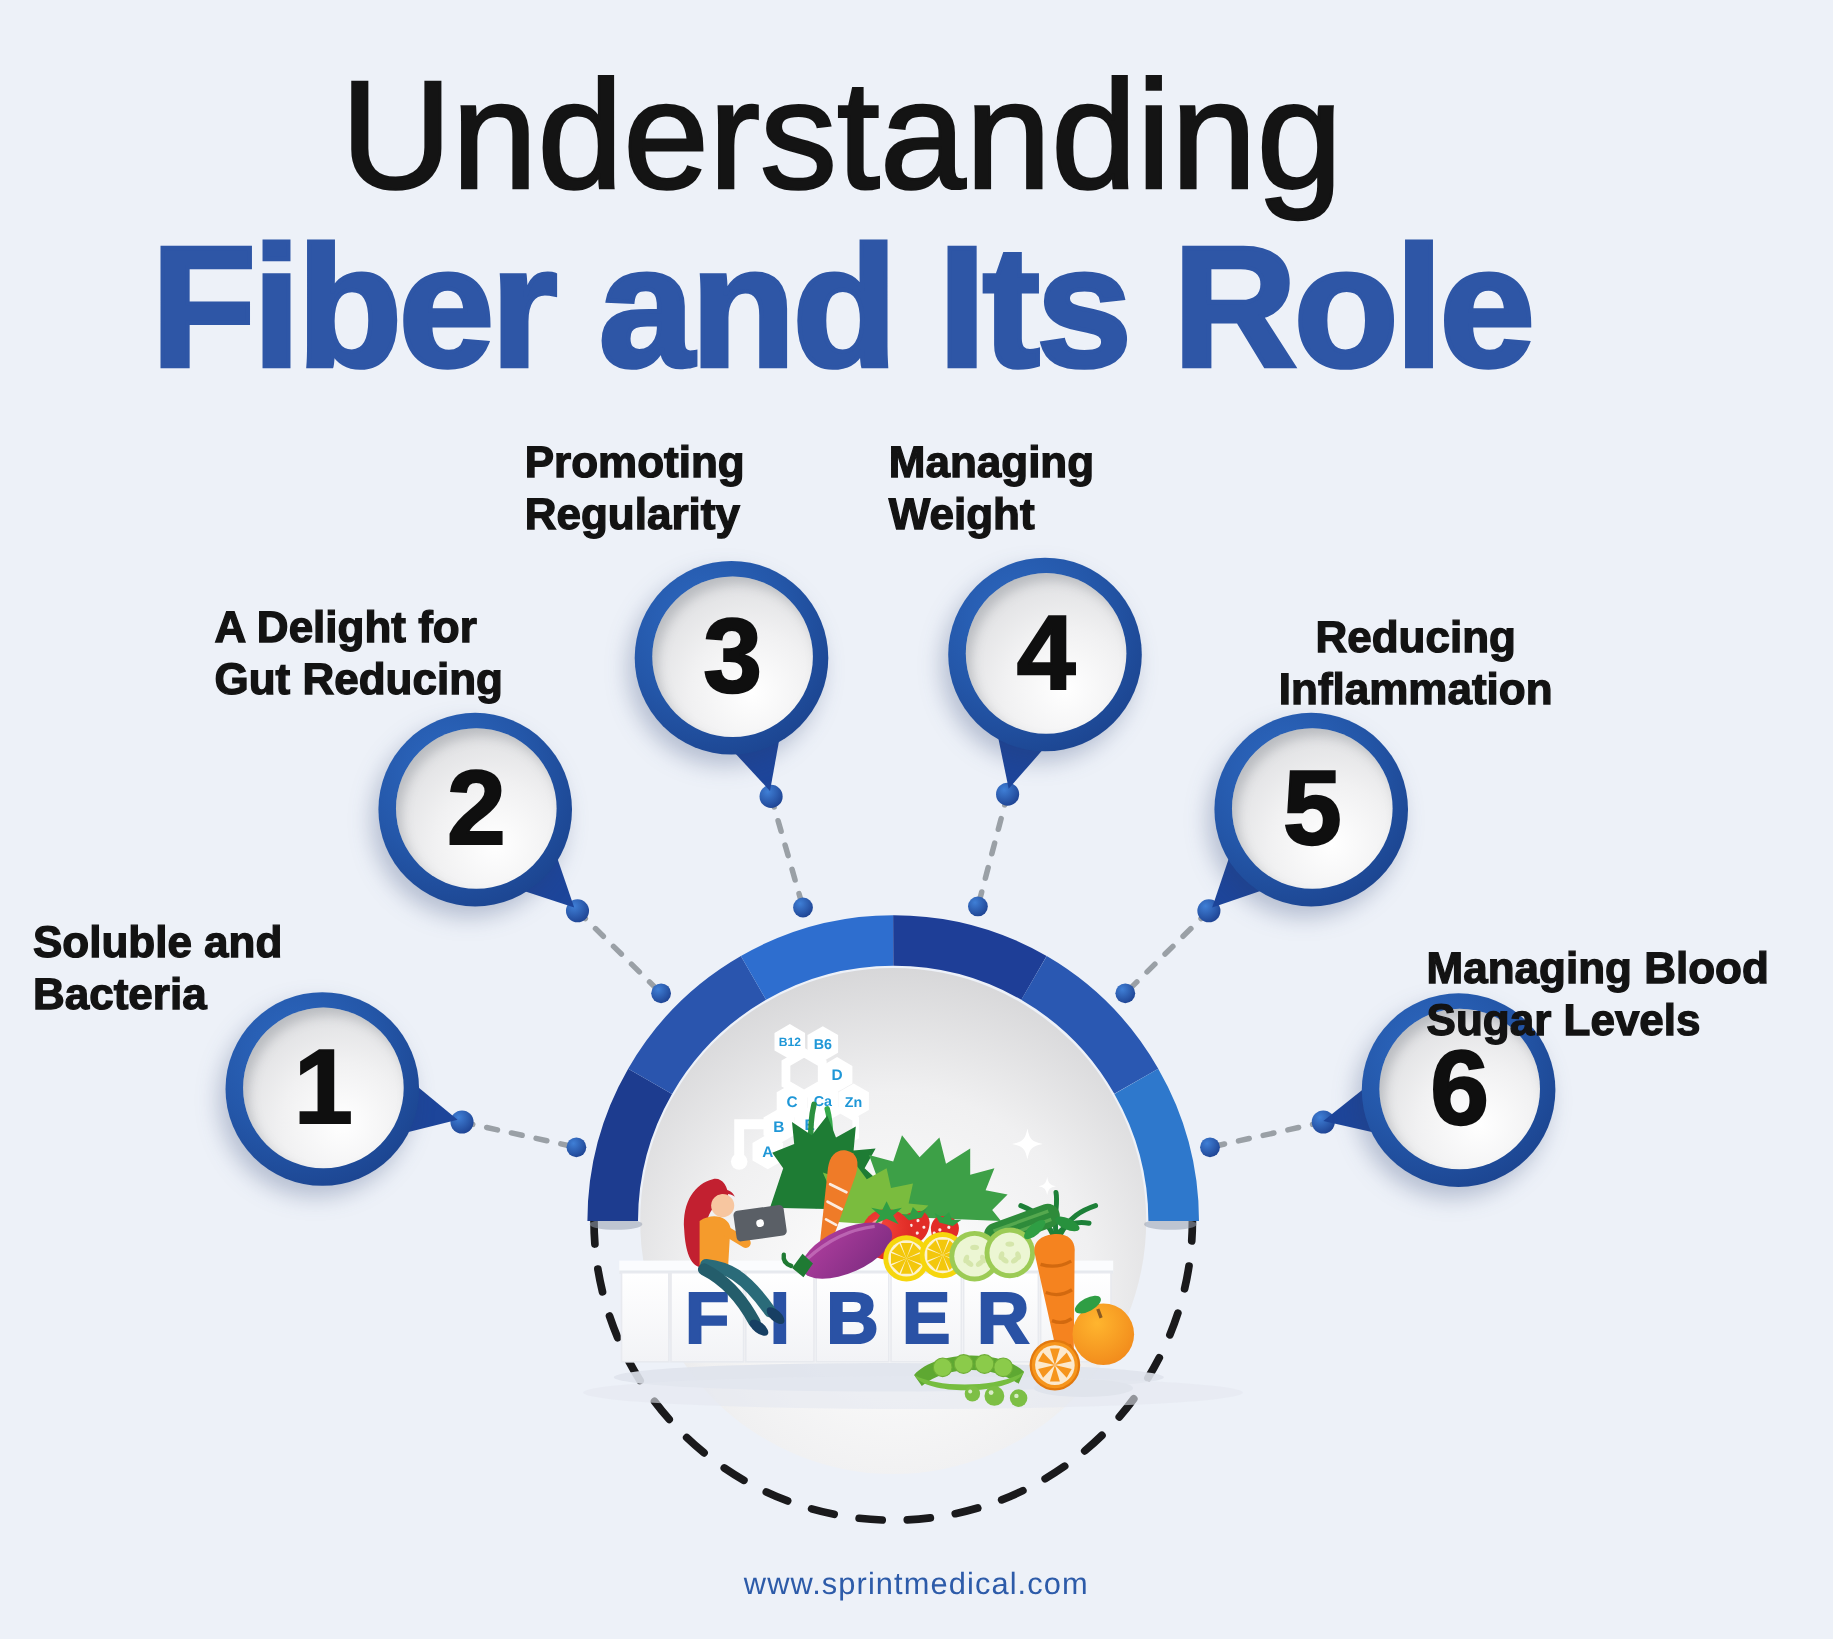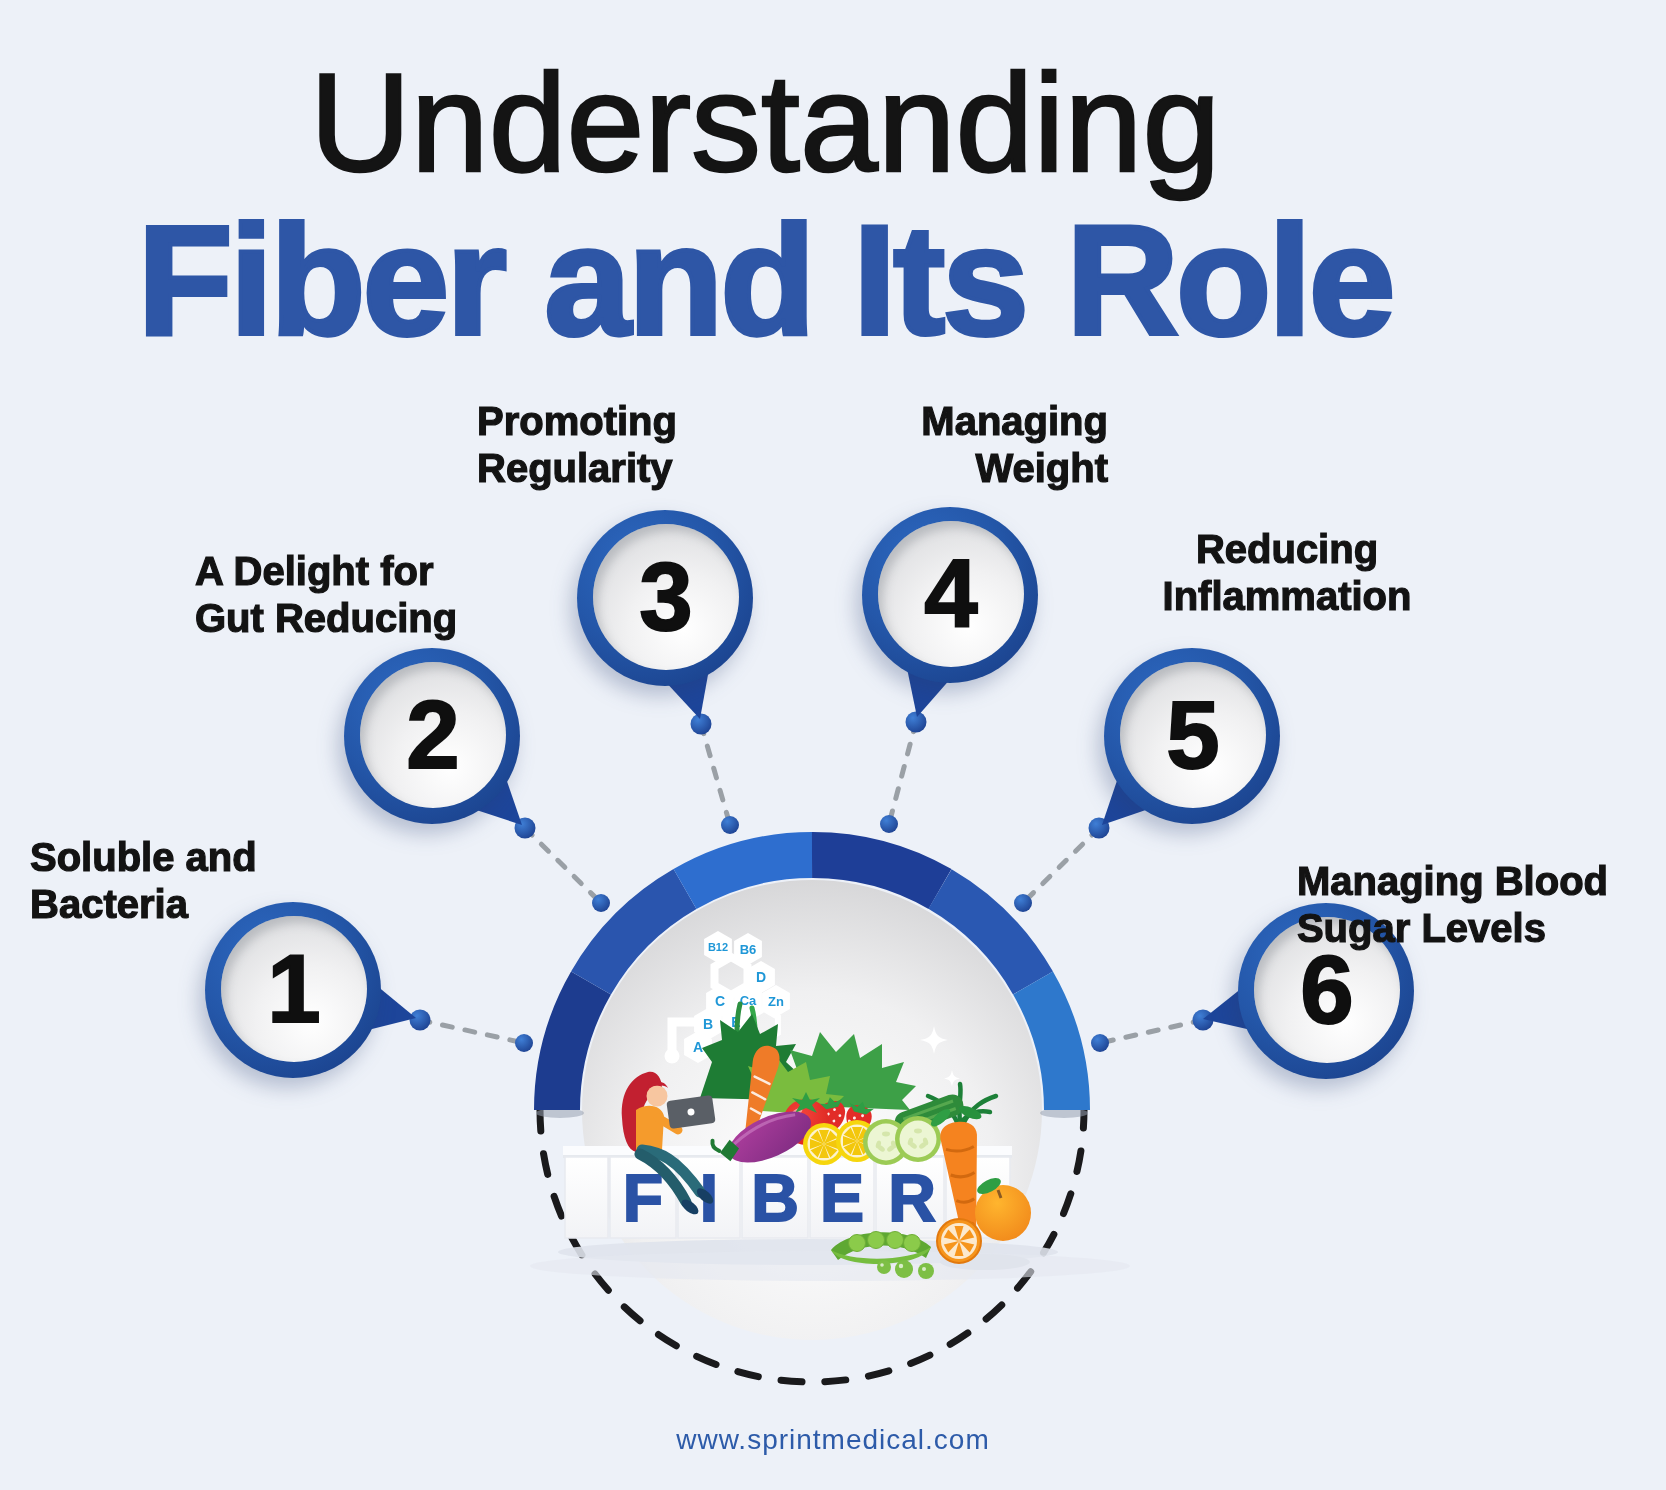--- a/index.html
+++ b/index.html
@@ -19,22 +19,22 @@
     font-size:156px;line-height:160px;font-weight:700;color:#2e56a6;
     -webkit-text-stroke:4px #2e56a6;letter-spacing:-3px;margin-top:2px;
   }
   
   .blabel{position:absolute;z-index:3;font-weight:700;font-size:40px;line-height:47px;
     color:#131313;-webkit-text-stroke:1.2px #131313;}
   .blabel span{display:block;}
   .blabel-1{left:30px;top:834px;text-align:left;}
   .blabel-2{left:156px;top:548px;text-align:left;margin-left:39px;}
   .blabel-3{left:477px;top:398px;width:300px;text-align:left;}
-  .blabel-4{left:808px;top:398px;width:300px;text-align:right;}
-  .blabel-5{left:1104px;top:526px;width:366px;text-align:center;}
+  .blabel-4{left:808px;top:398px;width:300px;text-align:left;}
+  .blabel-5{left:1104px;top:557px;width:366px;text-align:center;}
   .blabel-6{right:58px;top:858px;}
   
   .bubble{position:absolute;width:176px;height:176px;border-radius:50%;z-index:2;
     background:radial-gradient(circle at 35% 30%,#2d68c0 0%,#2457a9 45%,#173a82 100%);
     filter:drop-shadow(-6px 10px 10px rgba(40,60,110,0.28));}
   .bubble-inner{position:absolute;left:16px;top:14px;width:146px;height:146px;border-radius:50%;
     background:radial-gradient(circle at 62% 72%,#ffffff 0%,#f1f1f2 40%,#d2d3d6 100%);
     box-shadow:inset 5px 7px 10px rgba(120,125,135,0.35);
     display:flex;align-items:center;justify-content:center;}
   .bubble-number{font-size:96px;font-weight:700;color:#0f0f0f;-webkit-text-stroke:2px #0f0f0f;}

